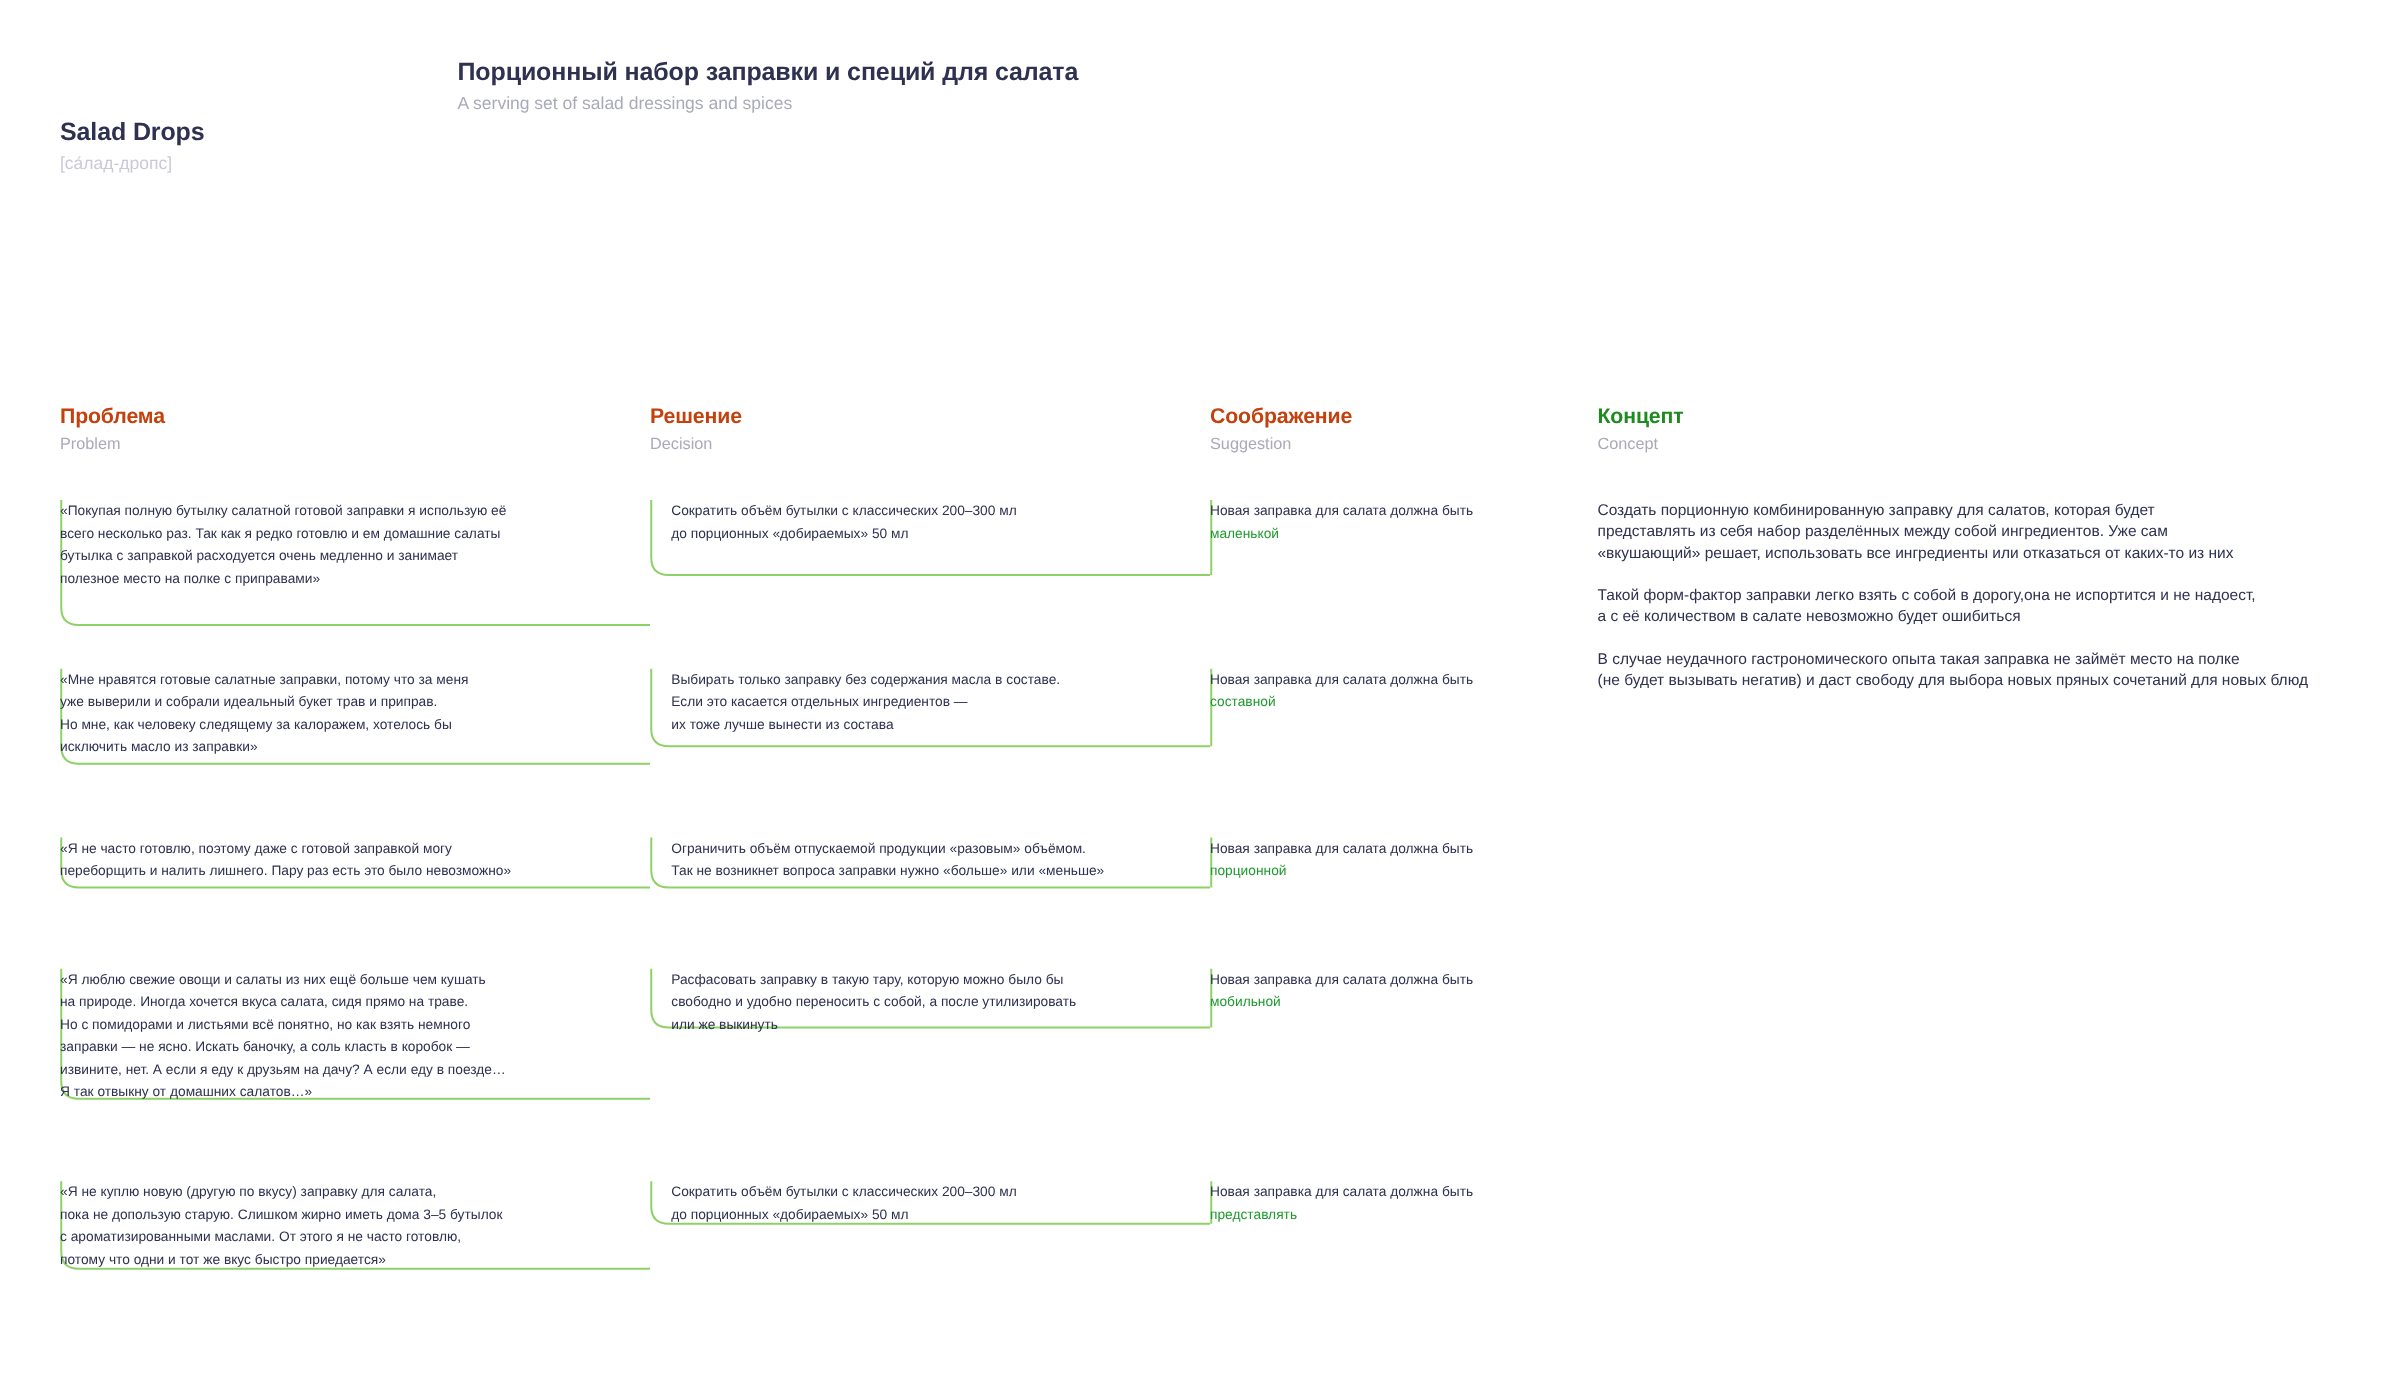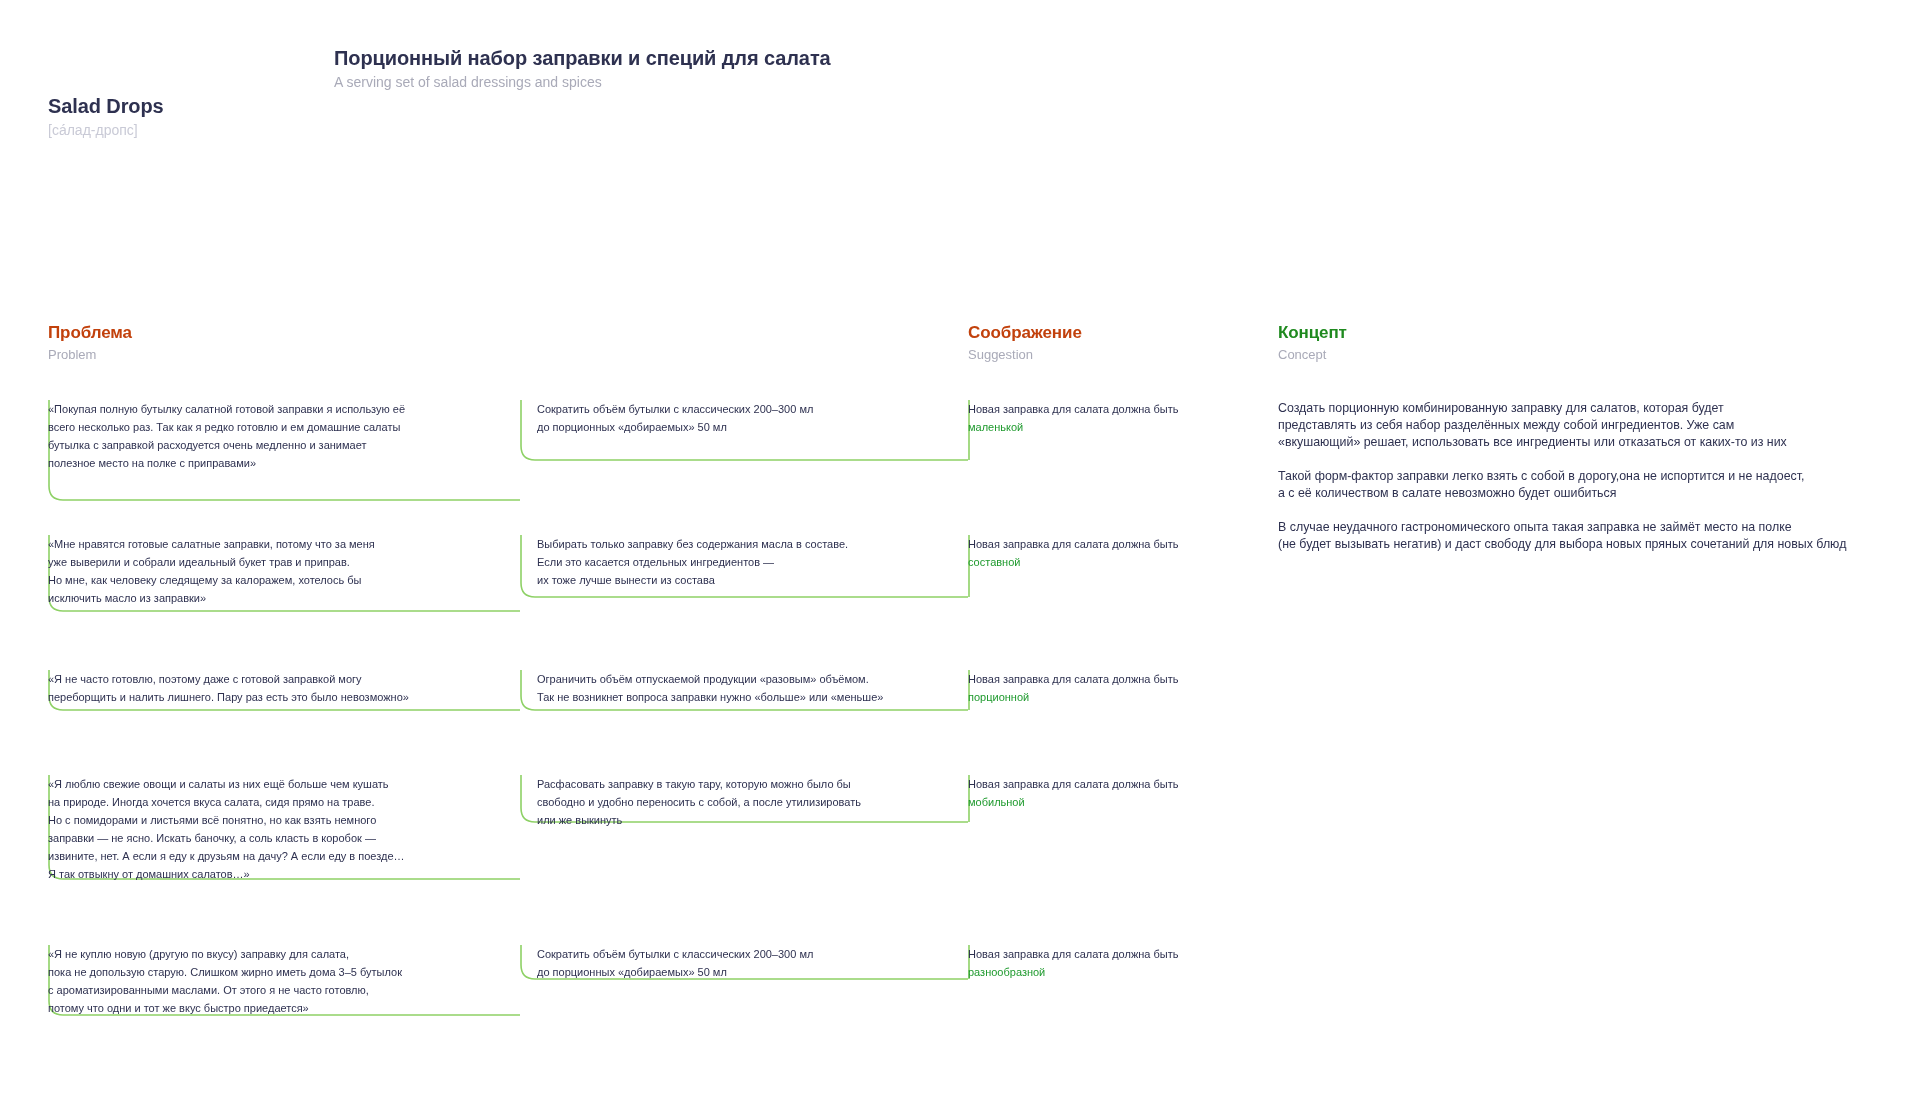--- a/index.html
+++ b/index.html
@@ -34,21 +34,21 @@
     margin-top: 48px;
   }
   .brand-translit {
     font-size: 14px;
     font-weight: 400;
     color: #c9cad6;
     line-height: 1.5;
     margin-top: 1px;
   }
 
-  .title-block { position: absolute; left: 286px; top: 0; width: 900px; }
+  .title-block { position: absolute; left: 318px; top: 0; width: 900px; }
   .title-ru {
     font-size: 20px;
     font-weight: 700;
     color: #2e3150;
     letter-spacing: -0.1px;
     line-height: 1.25;
   }
   .title-en {
     font-size: 14px;
     font-weight: 400;
@@ -141,20 +141,24 @@
       <div class="title-ru">Порционный набор заправки и специй для салата</div>
       <div class="title-en">A serving set of salad dressings and spices</div>
     </div>
   </div>
 
   <div class="col-headers">
     <div class="col-head ch-problem">
       <div class="ch-ru">Проблема</div>
       <div class="ch-en">Problem</div>
     </div>
+    <div class="col-head ch-decision">
+      <div class="ch-ru">Решение</div>
+      <div class="ch-en">Decision</div>
+    </div>
     <div class="col-head ch-suggestion">
       <div class="ch-ru">Соображение</div>
       <div class="ch-en">Suggestion</div>
     </div>
     <div class="col-head ch-concept accent">
       <div class="ch-ru">Концепт</div>
       <div class="ch-en">Concept</div>
     </div>
   </div>
 
@@ -254,21 +258,21 @@
         <p>«Я не куплю  новую (другую по вкусу) заправку для салата,
 пока не допользую старую. Слишком жирно иметь дома 3–5 бутылок
 с ароматизированными маслами. От этого я не часто готовлю,
 потому что одни и тот же вкус быстро приедается»</p>
       </div>
       <div class="cell c-decision">
         <p>Сократить объём бутылки с классических 200–300 мл
 до порционных «добираемых» 50 мл</p>
       </div>
       <div class="cell c-suggestion">
-        <p><span class="sugg-lead">Новая заправка для салата должна быть</span><span class="sugg-key">разнообразной</span></p>
+        <p><span class="sugg-lead">Новая заправка для салата должна быть</span><span class="sugg-key">представлять</span></p>
       </div>
     </div>
 
   </div>
 
   <div class="concept" style="top:400px">
     <p>Создать порционную комбинированную заправку для салатов, которая будет
 представлять из себя набор разделённых между собой ингредиентов. Уже сам
 «вкушающий» решает, использовать все ингредиенты или отказаться от каких-то из них</p>
     <p>Такой форм-фактор заправки легко взять с собой в дорогу,она не испортится и не надоест,

